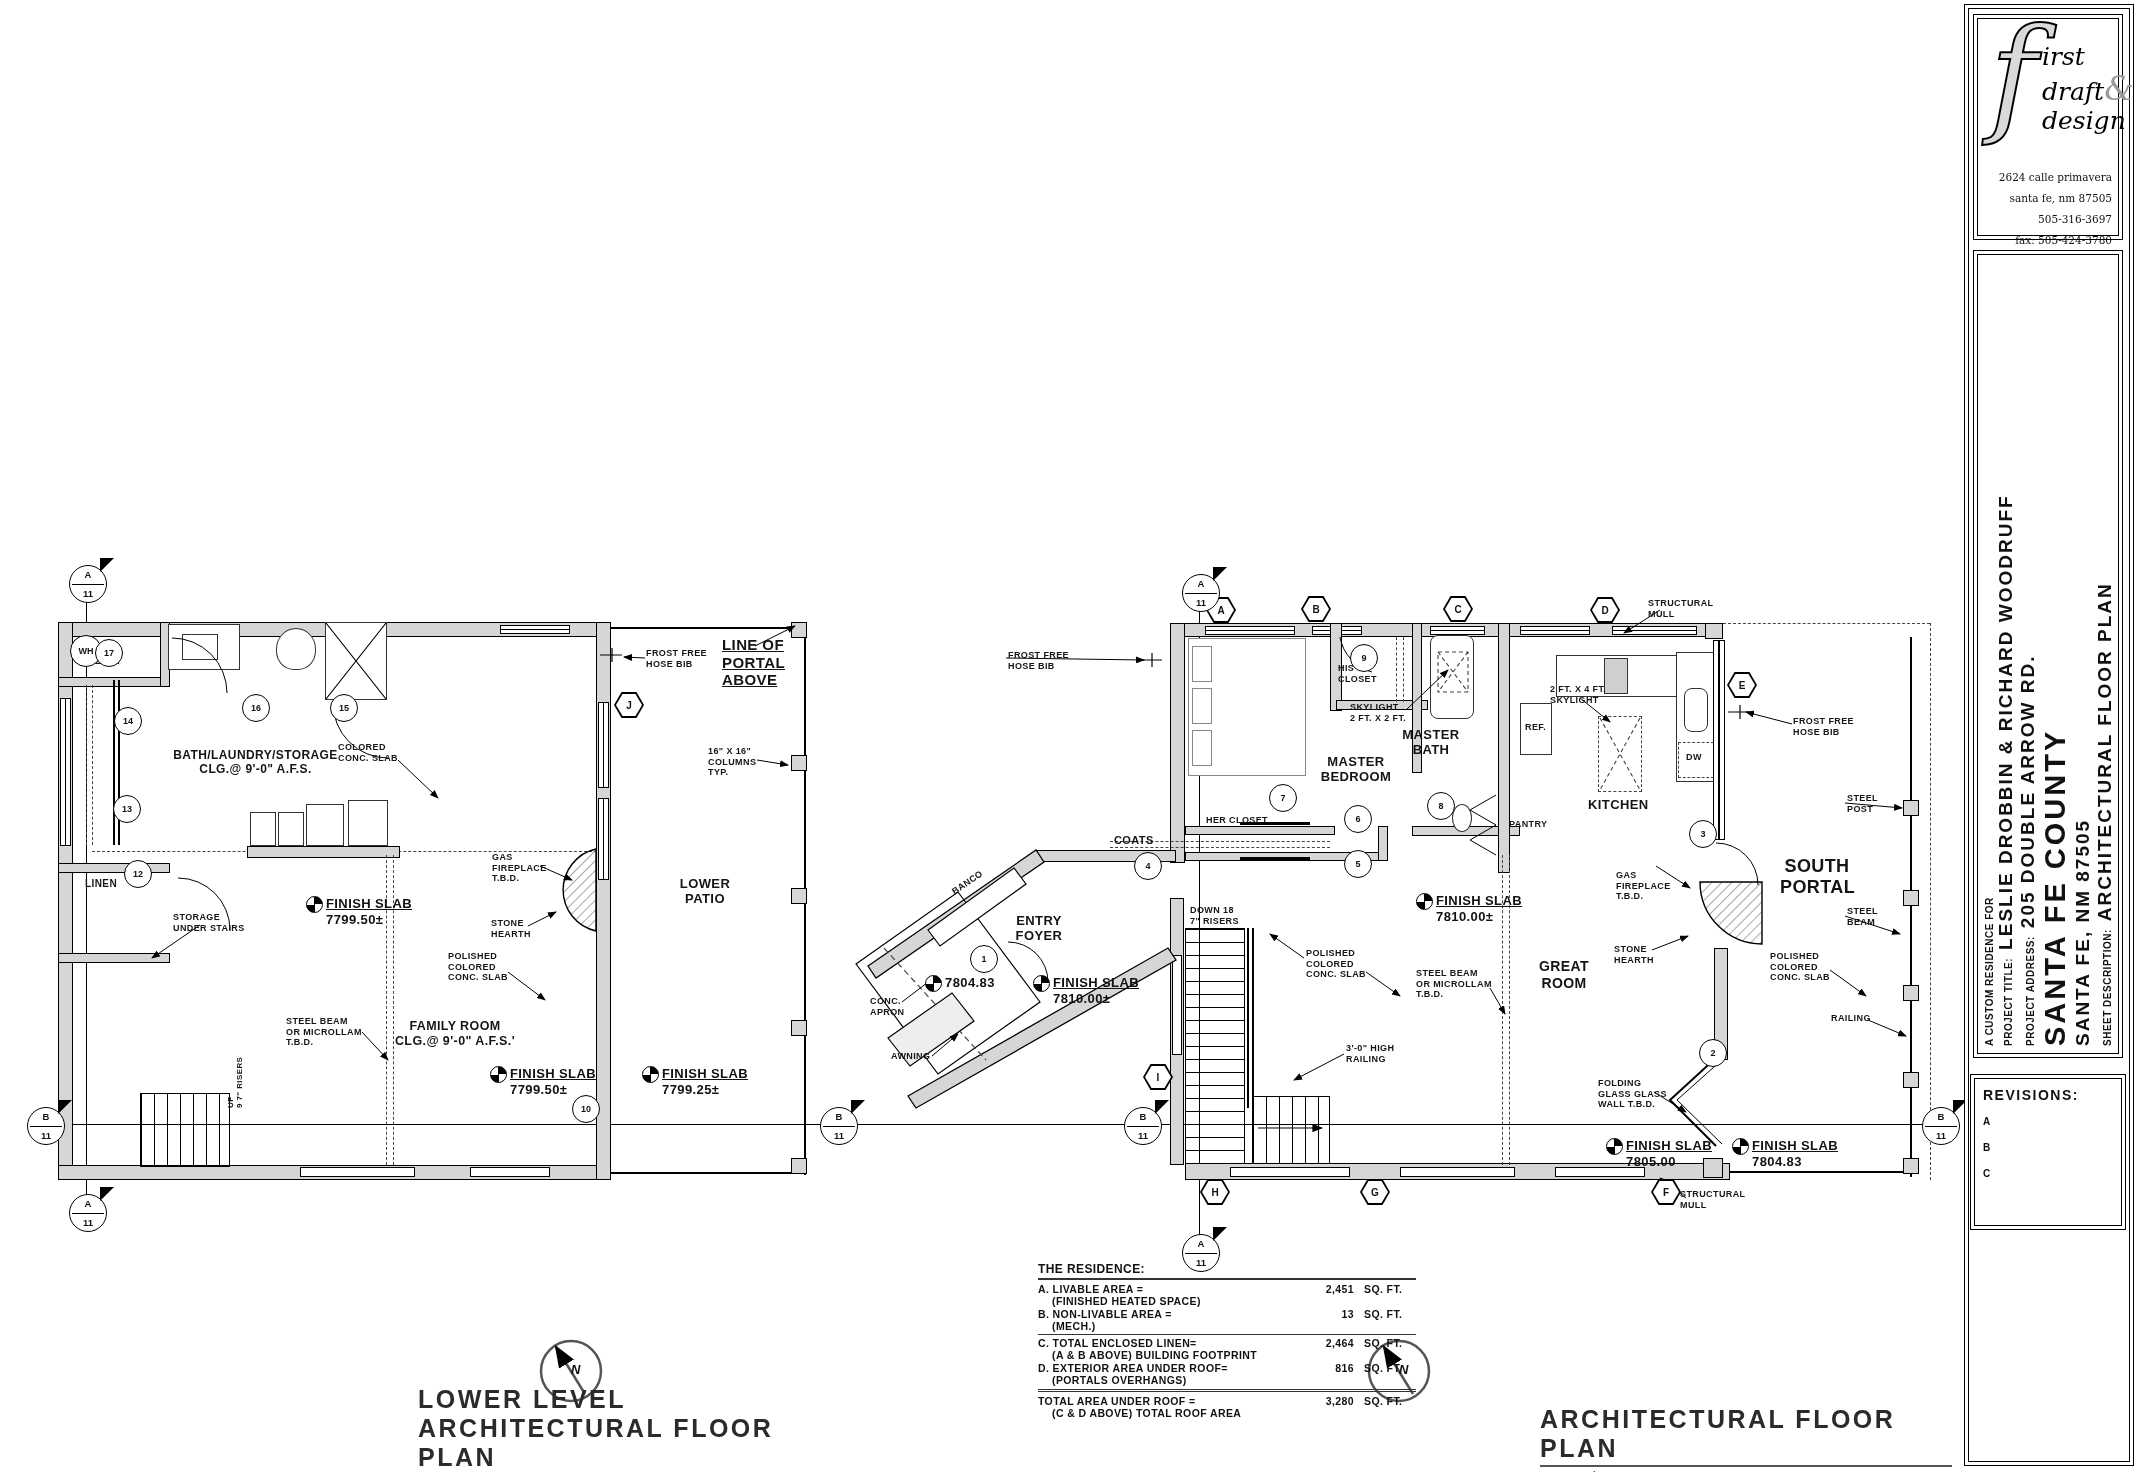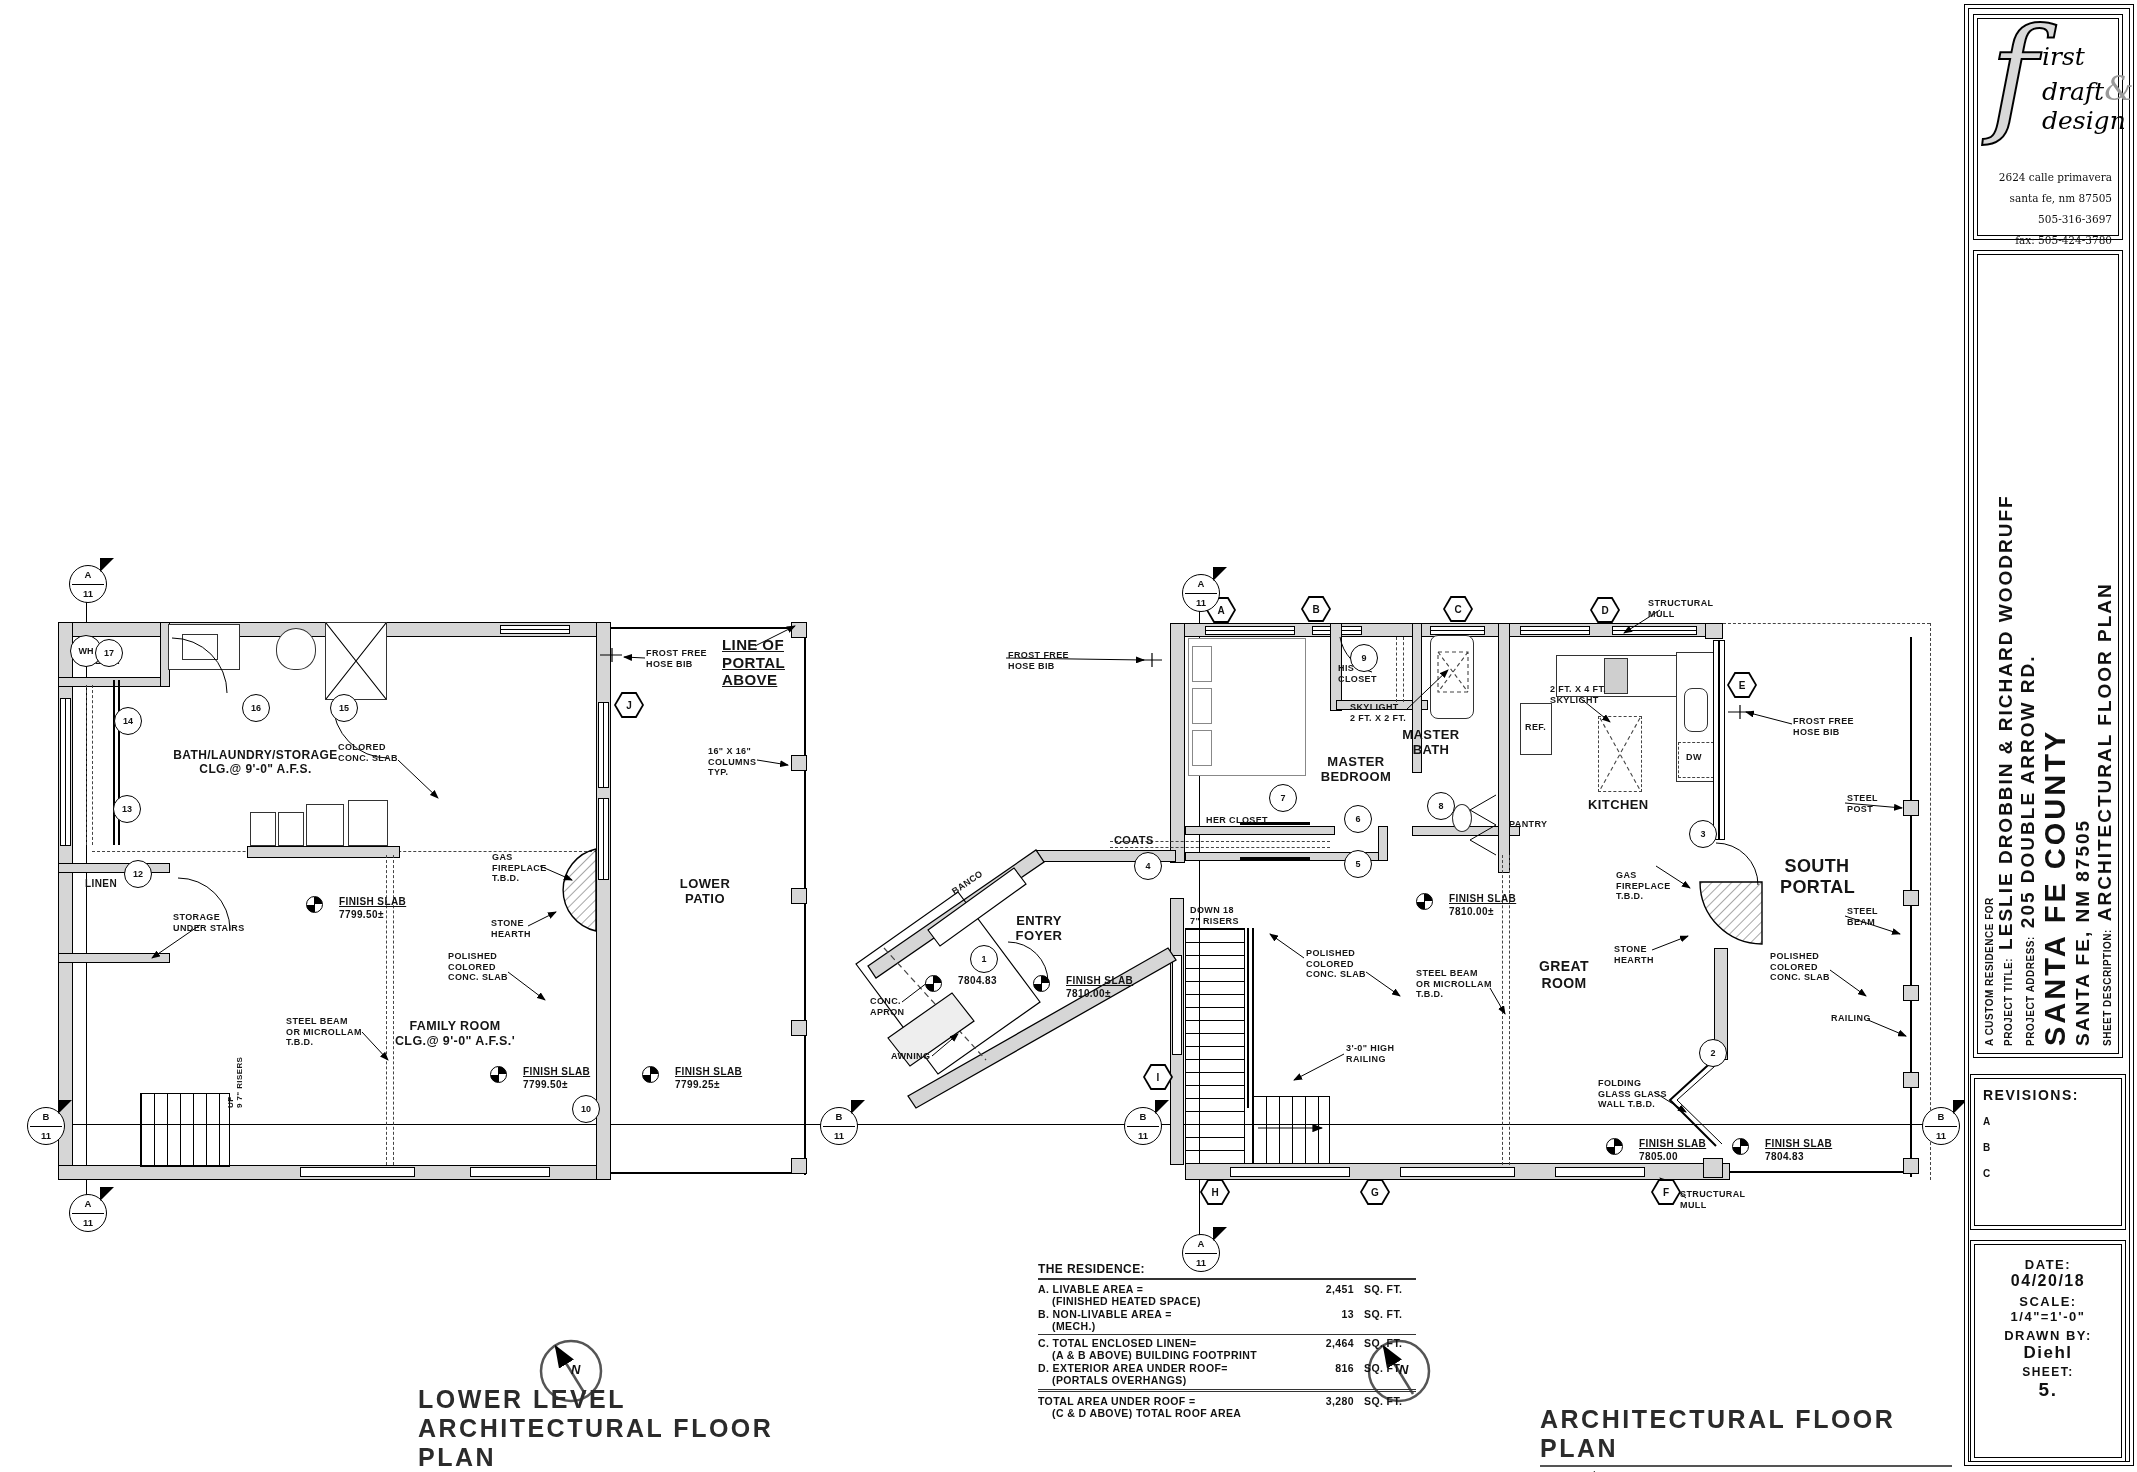--- a/index.html
+++ b/index.html
@@ -20,21 +20,21 @@
   .stairs-h{position:absolute;border:1.2px solid #000;box-sizing:border-box;
             background:repeating-linear-gradient(180deg,#000 0 1.2px,transparent 1.2px 13px)}
   .stairs-v{position:absolute;border:1.2px solid #000;box-sizing:border-box;
             background:repeating-linear-gradient(90deg,#000 0 1.2px,transparent 1.2px 13px)}
   
   .lbl{position:absolute;font-size:10px;line-height:1.18;letter-spacing:.4px;font-weight:700;
        white-space:pre-line;color:#151515}
   .bm{position:absolute;display:flex;align-items:flex-start}
   .bmsym{width:15px;height:15px;border:1.2px solid #000;border-radius:50%;flex:0 0 auto;
          background:conic-gradient(#000 0 90deg,#fff 90deg 180deg,#000 180deg 270deg,#fff 270deg 360deg)}
-  .bmtxt{margin-left:16px;font-size:10px;font-weight:700;letter-spacing:.4px;line-height:1.25}
+  .bmtxt{margin-left:3px;font-size:13px;font-weight:700;letter-spacing:.4px;line-height:1.25}
   .bmtxt .l1{text-decoration:underline}
   .crc{position:absolute;border:1.3px solid #000;border-radius:50%;background:#fff;
        display:flex;align-items:center;justify-content:center;font-size:9px;font-weight:700}
   .hex{position:absolute;width:30px;height:26px;background:#000;
        clip-path:polygon(25% 0,75% 0,100% 50%,75% 100%,25% 100%,0 50%)}
   .hex .hin{position:absolute;inset:2px;background:#fff;display:flex;align-items:center;justify-content:center;
        font-size:10px;font-weight:700;clip-path:polygon(25% 0,75% 0,100% 50%,75% 100%,25% 100%,0 50%)}
   .sec{position:absolute;width:36px;height:36px;border:1.6px solid #000;border-radius:50%;background:#fff;
        font-size:9.5px;font-weight:700;text-align:center}
   .sec .sl{position:absolute;left:0;right:0;top:3px}
@@ -647,26 +647,14 @@
     <div class="in" style="padding:8px">
       <div class="panel-text" style="font-size:14px">REVISIONS:</div>
       <div id="rev-items" style="margin-top:6px;font-size:10px;font-weight:700;line-height:2.6">
           <div>A</div>
           <div>B</div>
           <div>C</div>
         </div>
     </div>
   </div>
 
-  <div class="bx" style="left:1970px;top:1240px;width:156px;height:222px">
-    <div class="in" style="padding:8px;text-align:center">
-      <div class="panel-text" style="font-size:13px;margin-top:4px">DATE:</div>
-      <div class="panel-text" style="font-size:16px">04/20/18</div>
-      <div class="panel-text" style="font-size:13px;margin-top:4px">SCALE:</div>
-      <div class="panel-text" style="font-size:13px">1/4"=1'-0"</div>
-      <div class="panel-text" style="font-size:13px;margin-top:4px">DRAWN BY:</div>
-      <div class="panel-text" style="font-size:17px">Diehl</div>
-      <div class="panel-text" style="font-size:12px;margin-top:2px">SHEET:</div>
-      <div class="panel-text" style="font-size:19px">5.</div>
-    </div>
-  </div>
 
 </div>
 
 </body></html>

